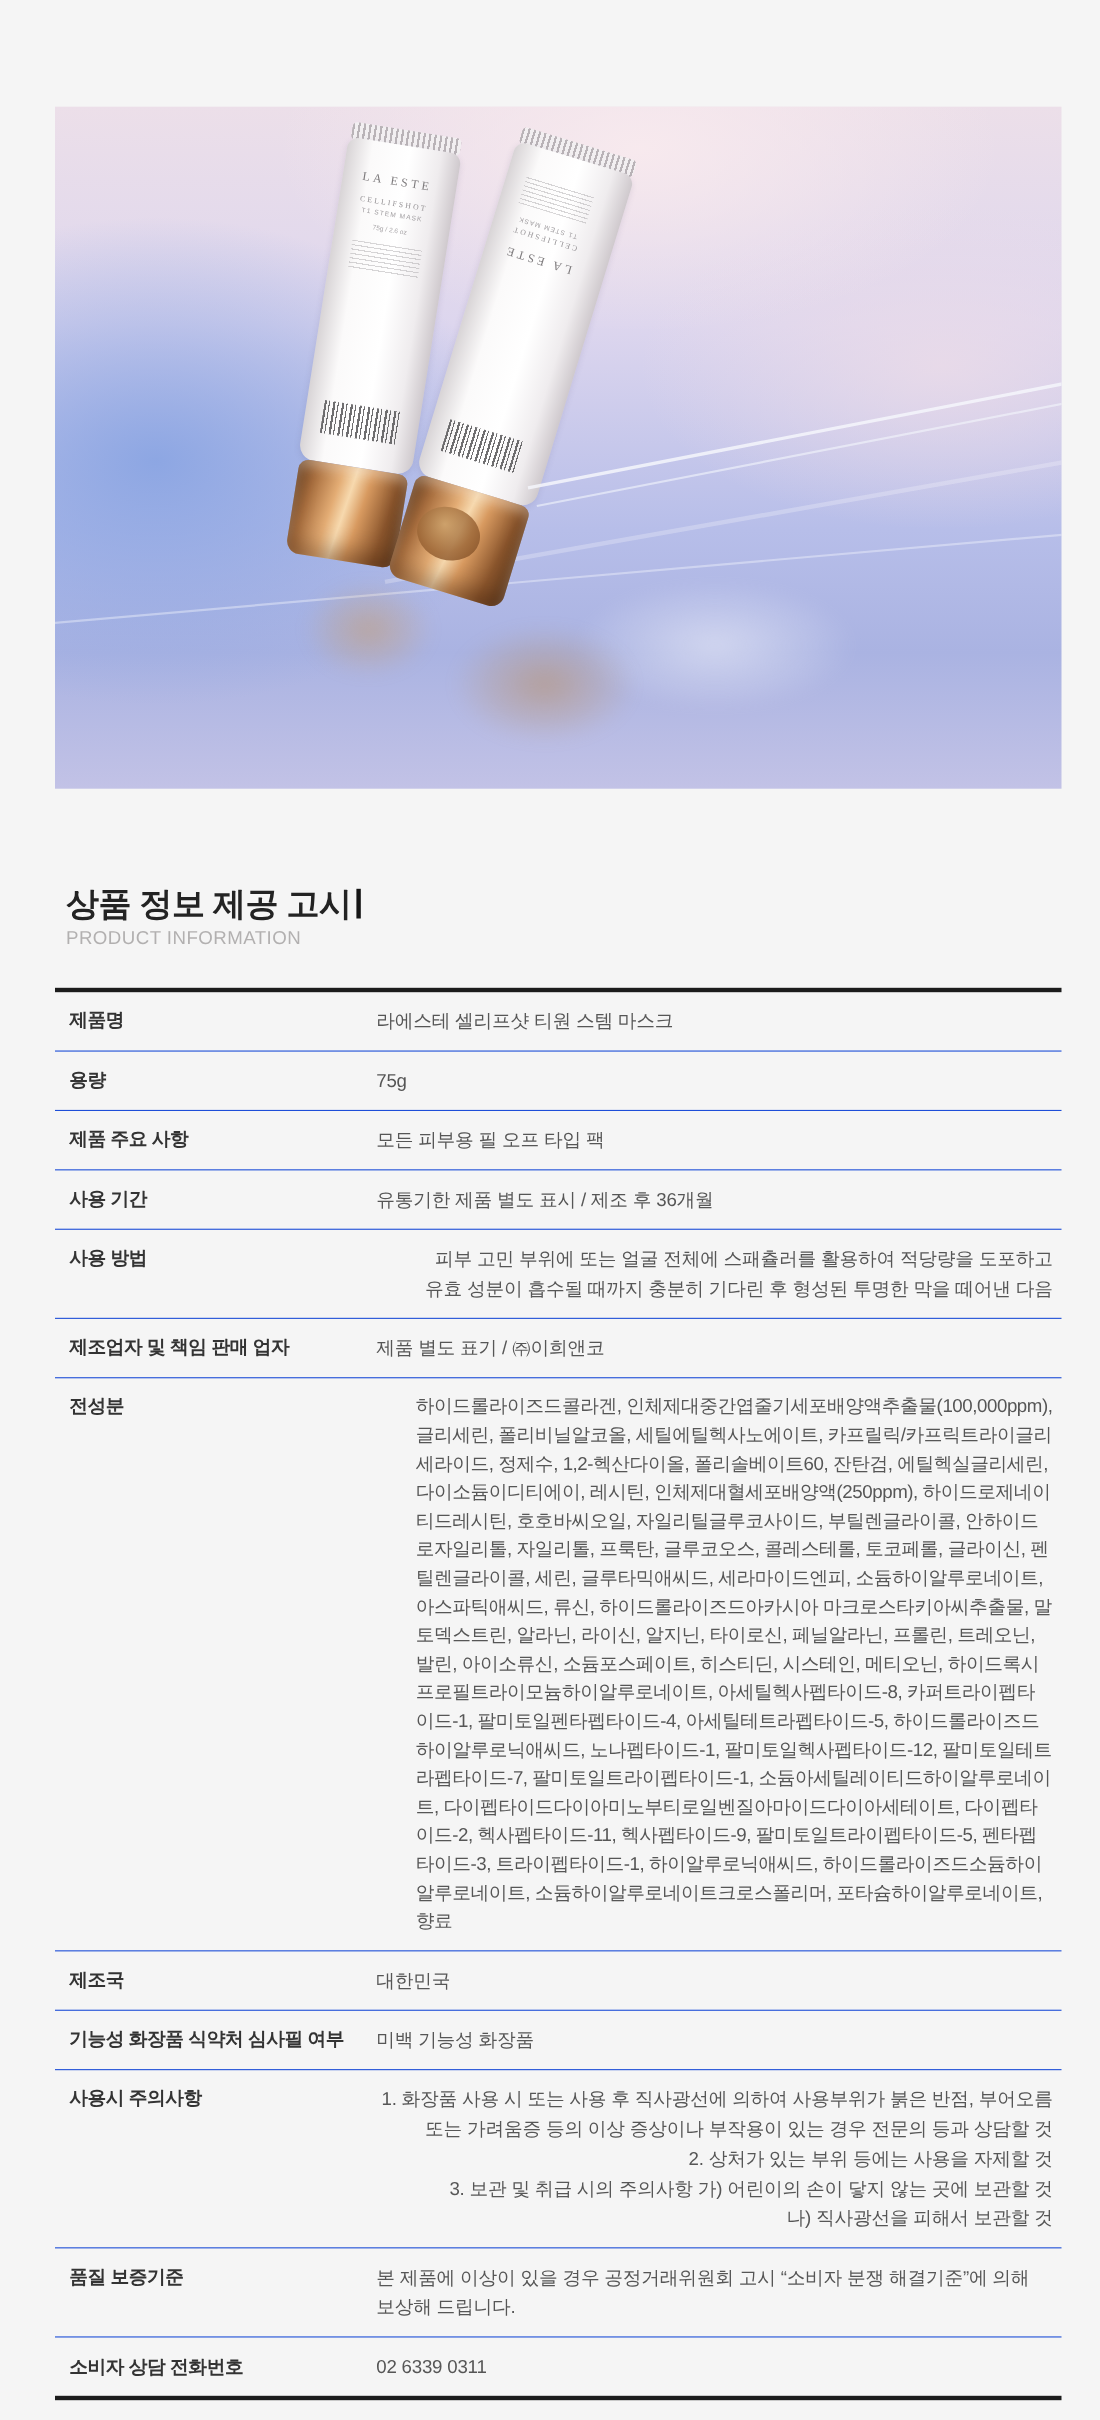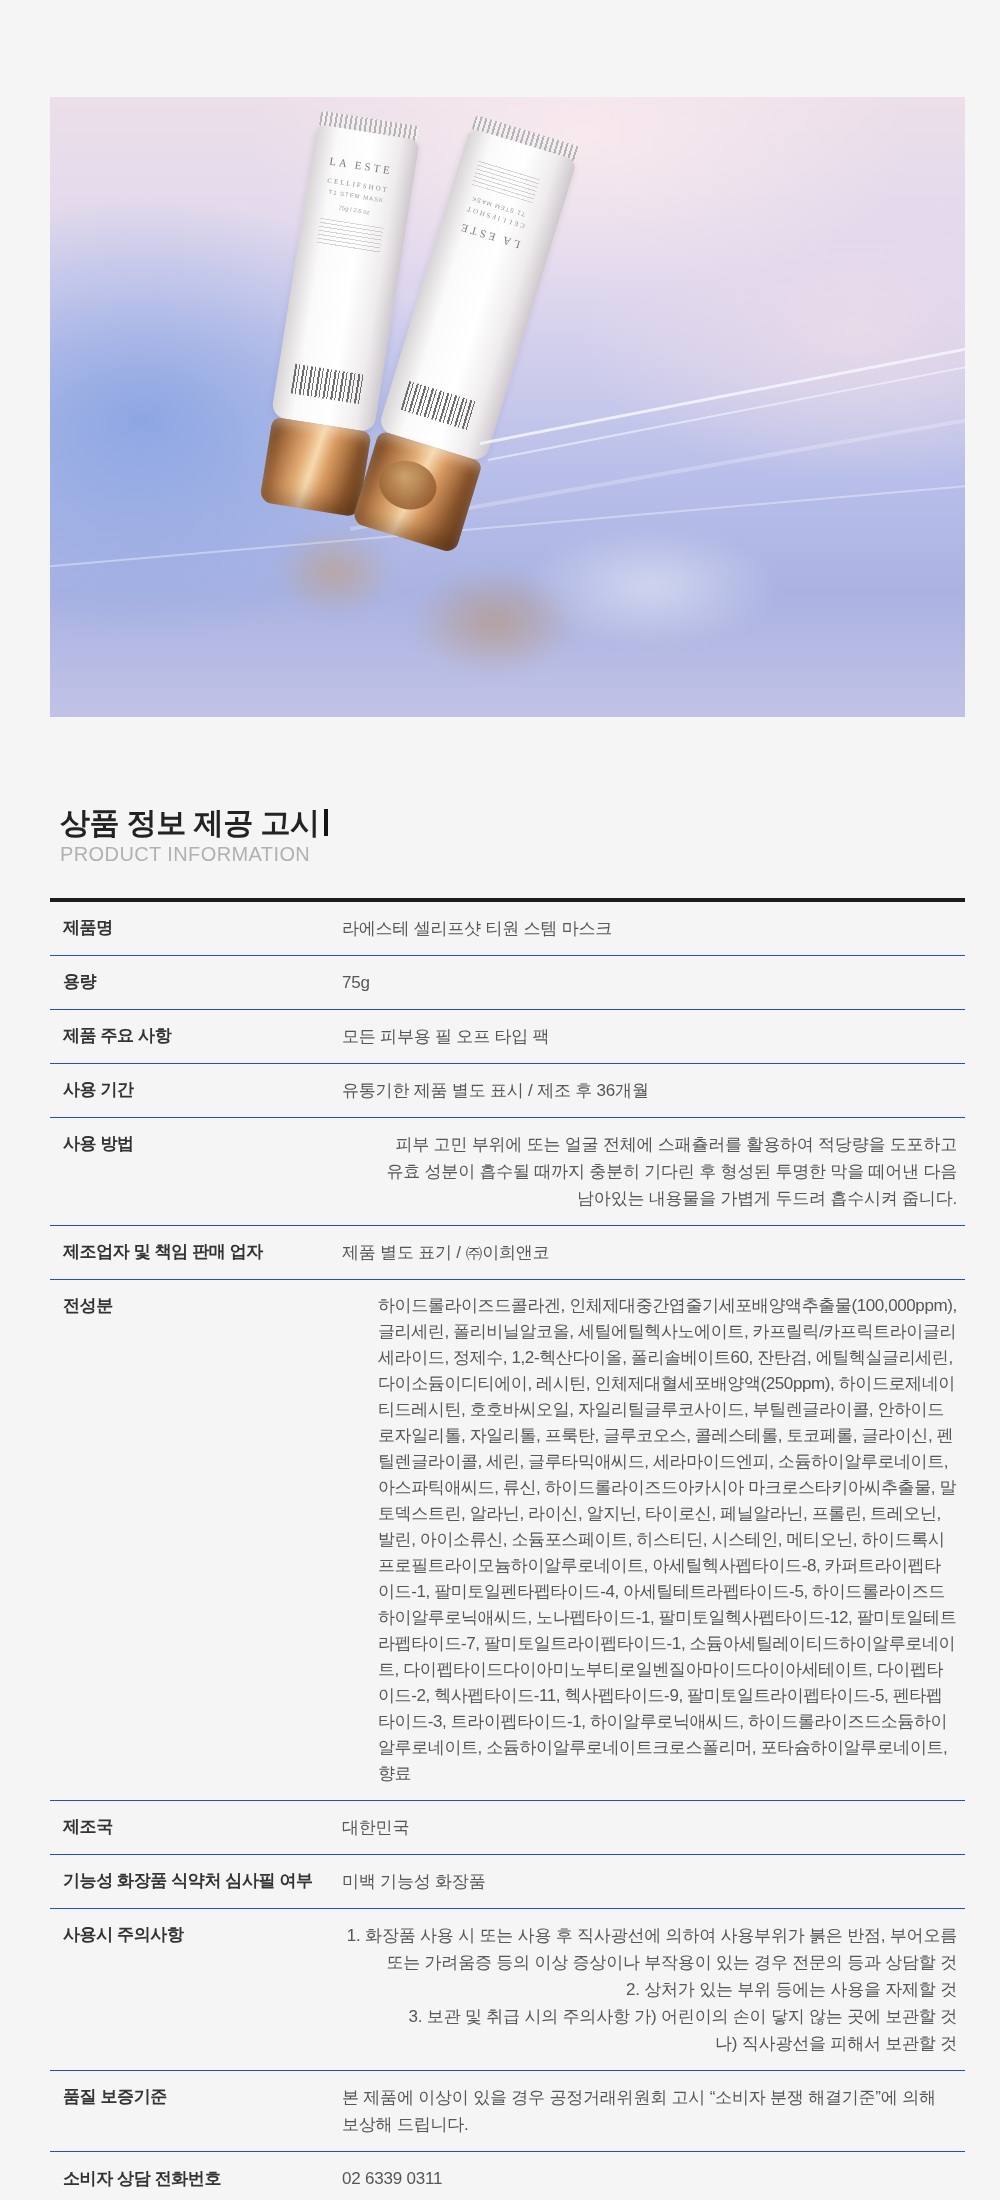--- a/index.html
+++ b/index.html
@@ -73,21 +73,21 @@
   .refl-a{left:225px;top:430px;width:120px;height:90px;border-radius:50%;
     background:radial-gradient(ellipse at center,#c89a66 0%,rgba(200,154,102,0) 70%);}
   .refl-b{left:360px;top:470px;width:170px;height:110px;border-radius:50%;
     background:radial-gradient(ellipse at center,#b98a58 0%,rgba(185,138,88,0) 70%);}
   .refl-white{left:470px;top:430px;width:260px;height:120px;border-radius:50%;
     background:radial-gradient(ellipse at center,rgba(255,255,255,.9) 0%,rgba(255,255,255,0) 70%);}
   
   .heading{position:absolute;left:60px;top:784px;margin-top:22px;}
   .page-title{font-size:30px;line-height:34px;font-weight:700;color:#232323;letter-spacing:-0.5px;margin:0;}
   .cursor-bar{display:inline-block;width:4px;height:27px;background:#151515;margin-left:4px;vertical-align:-3px;}
-  .page-subtitle{font-size:20px;color:#b2b0b0;letter-spacing:0.4px;margin-top:3px;}
+  .page-subtitle{font-size:17px;color:#b2b0b0;letter-spacing:0.4px;margin-top:3px;}
   
   .info-table{
     position:absolute;left:50px;top:898px;width:915px;
     border-top:4px solid #1c1c1c;border-bottom:4px solid #1c1c1c;
   }
   .row{display:flex;align-items:flex-start;border-bottom:1px solid #1d4ed8;padding:13px 0;}
   .row:last-child{border-bottom:none;align-items:center;}
   .cell-label{
     width:292px;min-width:292px;box-sizing:border-box;padding-left:13px;
     font-size:17px;font-weight:600;color:#333;line-height:26px;letter-spacing:-0.4px;
@@ -171,21 +171,20 @@
   <div class="row">
     <div class="cell-label">사용 기간</div>
     <div class="cell-value">유통기한 제품 별도 표시 / 제조 후 36개월</div>
   </div>
 
   <div class="row">
     <div class="cell-label">사용 방법</div>
     <div class="cell-value">
       <div class="vline">피부 고민 부위에 또는 얼굴 전체에 스패츌러를 활용하여 적당량을 도포하고</div>
       <div class="vline">유효 성분이 흡수될 때까지 충분히 기다린 후 형성된 투명한 막을 떼어낸 다음</div>
-      <div class="vline">남아있는 내용물을 가볍게 두드려 흡수시켜 줍니다.</div>
     </div>
   </div>
 
   <div class="row">
     <div class="cell-label">제조업자 및 책임 판매 업자</div>
     <div class="cell-value">제품 별도 표기 / ㈜이희앤코</div>
   </div>
 
   <div class="row">
     <div class="cell-label">전성분</div>

